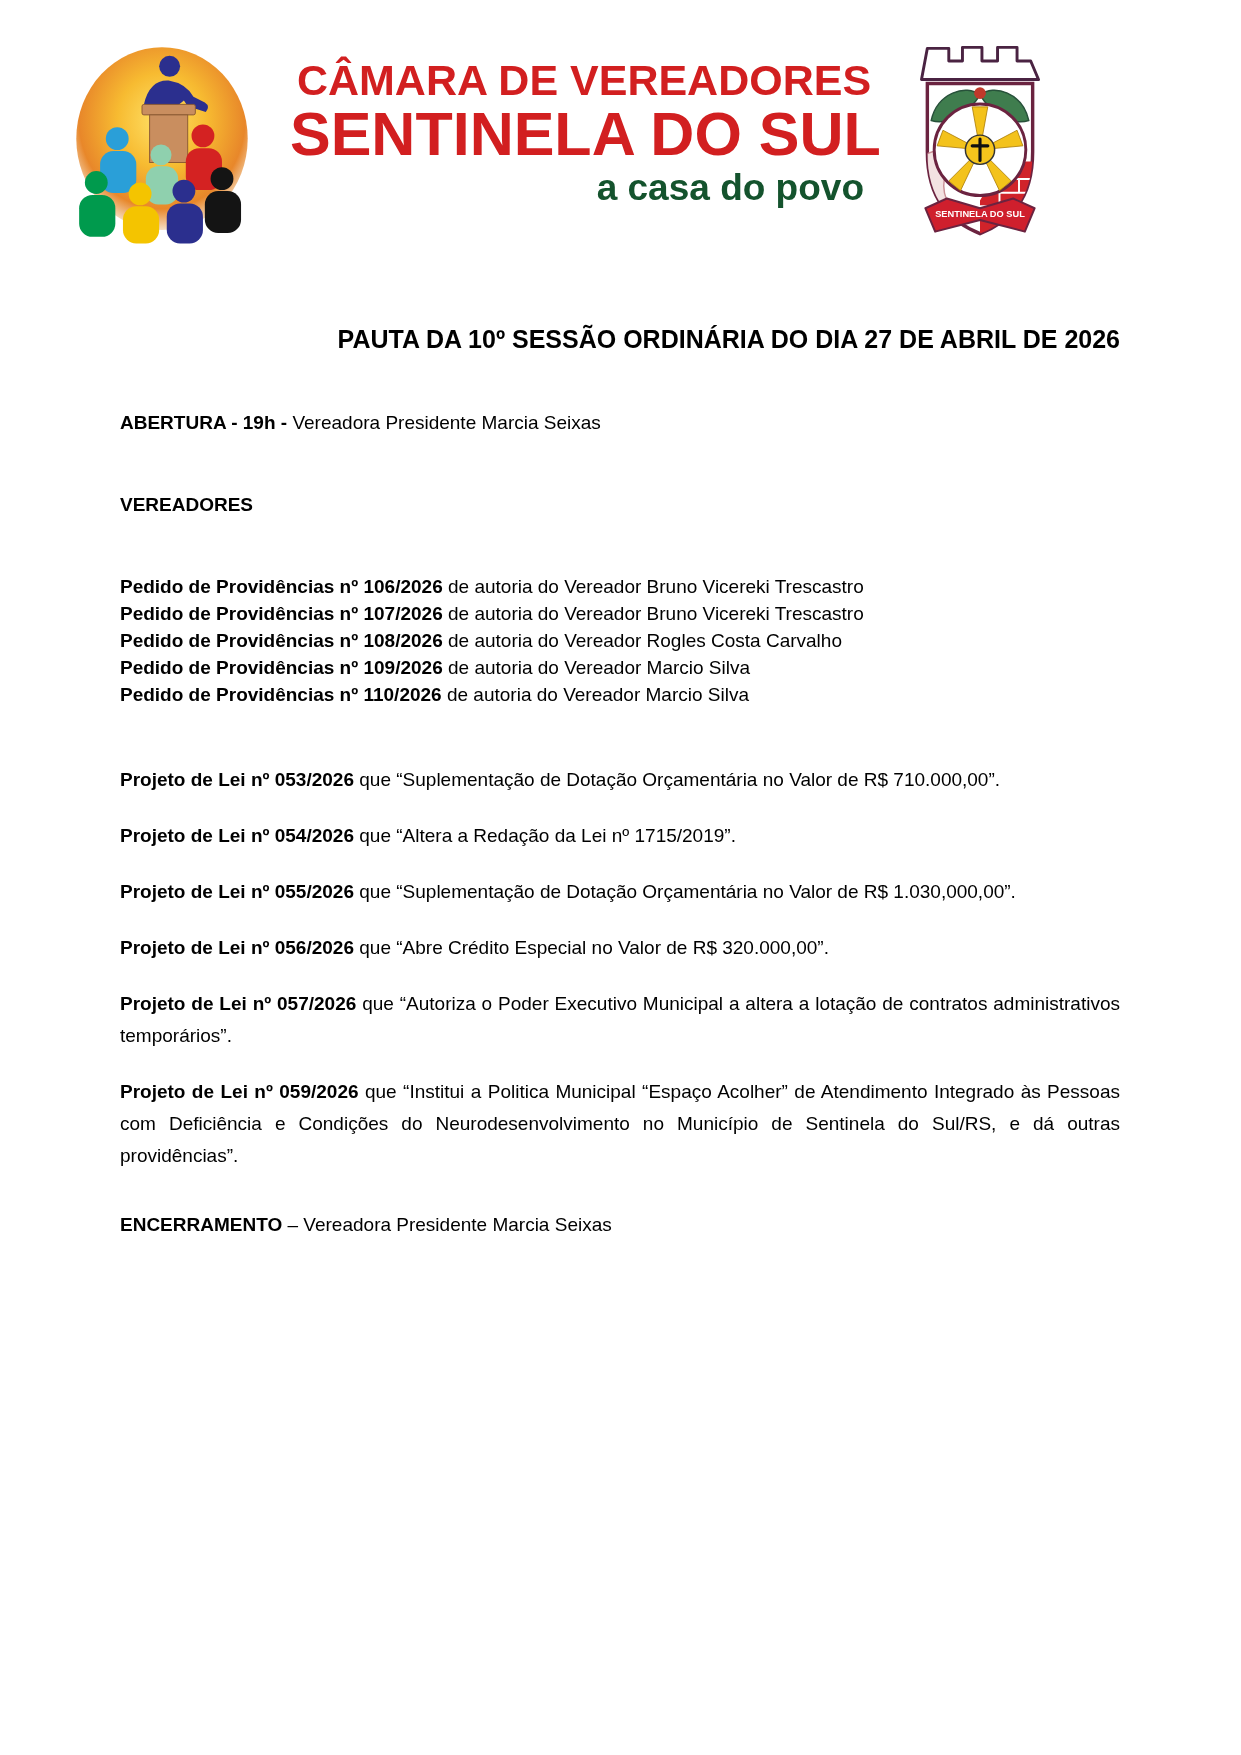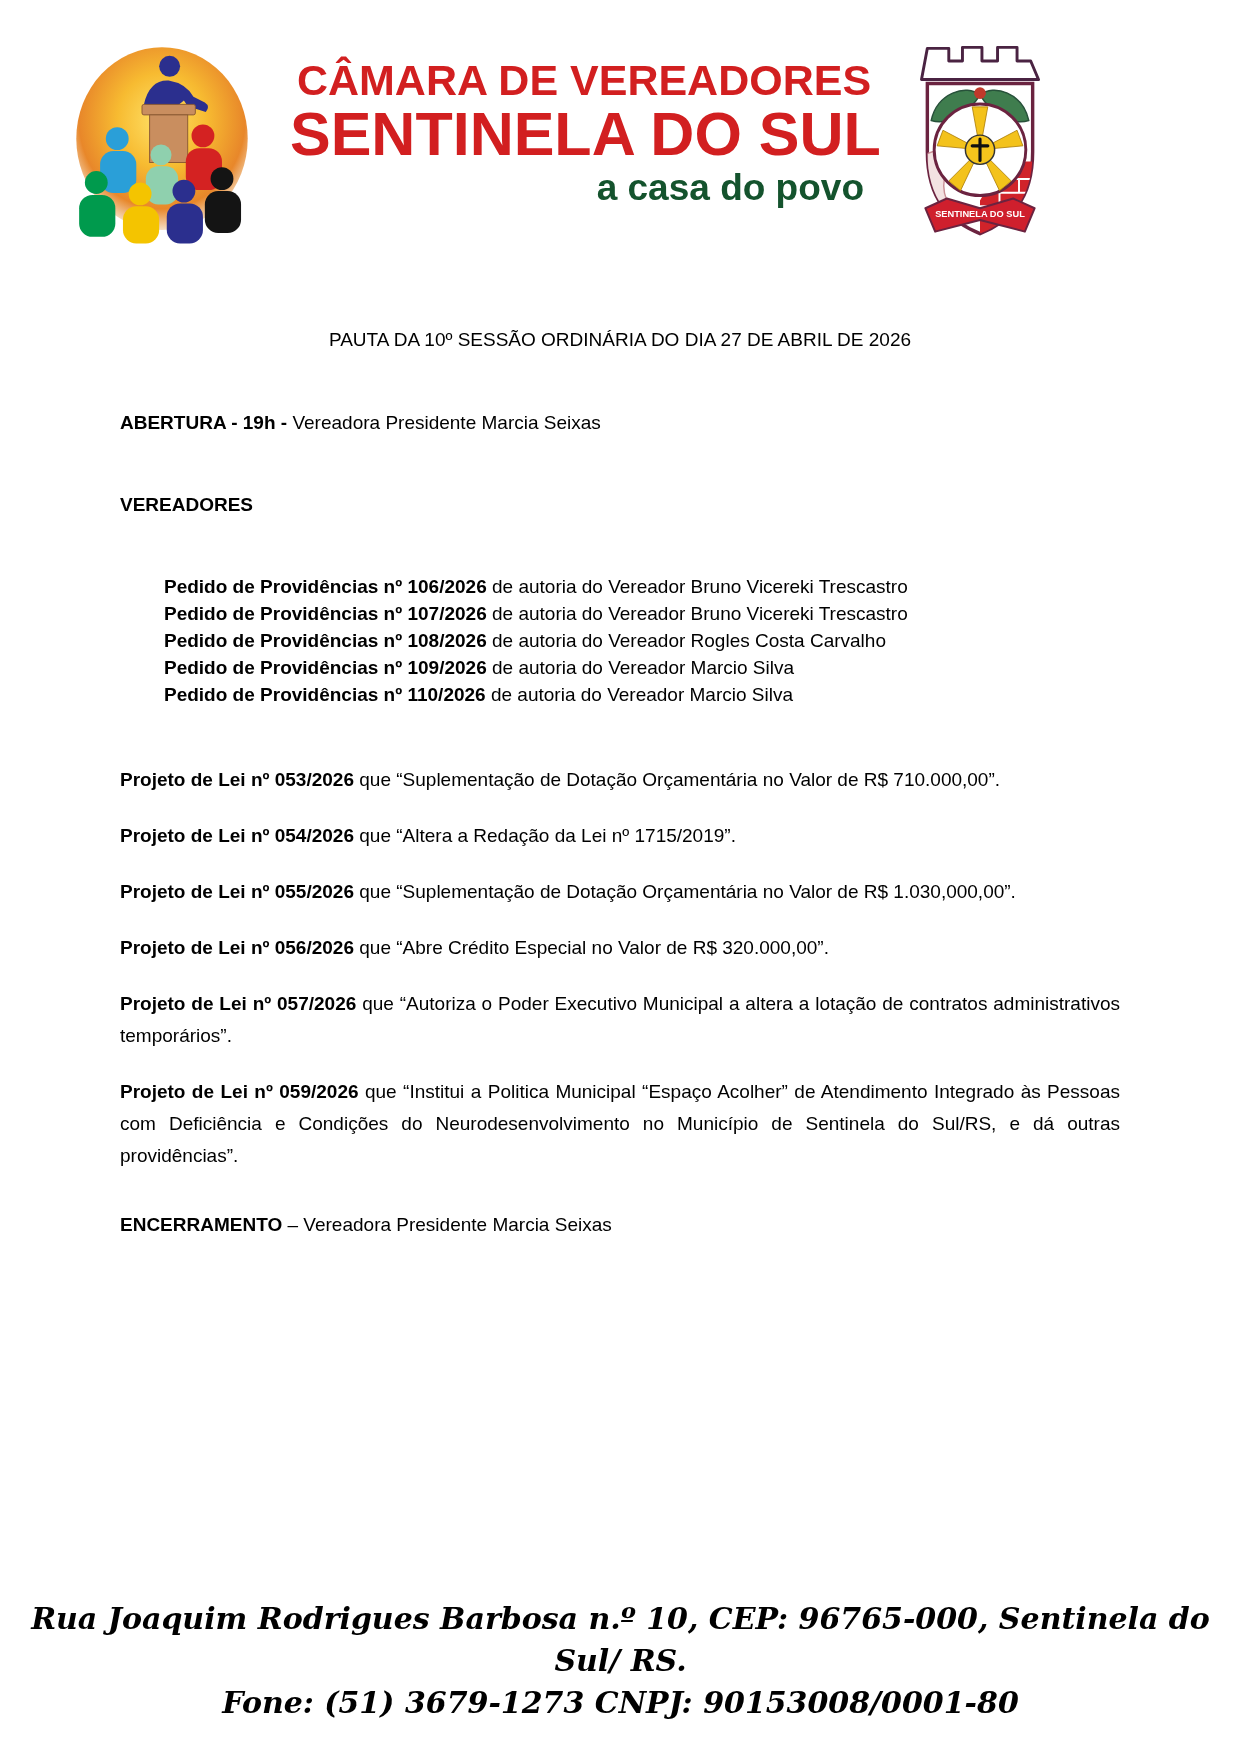--- a/index.html
+++ b/index.html
@@ -27,26 +27,26 @@
     text-align:right;padding-right:14px;margin-top:2px;white-space:nowrap;
   }
   .crest{position:absolute;left:902px;top:36px;width:156px;height:208px;}
 
   
   .content{
     position:absolute;left:120px;top:326px;width:1000px;
     font-size:19px;line-height:27px;
   }
   .doc-title{
-    text-align:center;font-weight:normal;font-size:19px;
+    text-align:right;font-weight:bold;font-size:25px;
     margin:0 0 56px 0;
   }
   .line-block{margin:0 0 55px 0;}
   .pedidos{margin:0 0 56px 0;}
-  .pedido{line-height:27px;margin-left:44px;}
+  .pedido{line-height:27px;}
   .projeto{line-height:32px;margin:0 0 24px 0;}
   .projeto.justify{text-align:justify;}
   .encerramento{margin-top:39px;}
   b{font-weight:bold;}
 
   
   .footer{
     position:absolute;left:0;top:1598px;width:1241px;
     text-align:center;
     font-family:"DejaVu Serif","Liberation Serif",serif;
@@ -175,18 +175,14 @@
       <div class="projeto"><b>Projeto de Lei nº 055/2026</b> <span>que “Suplementação de Dotação Orçamentária no Valor de R$ 1.030,000,00”.</span></div>
       <div class="projeto"><b>Projeto de Lei nº 056/2026</b> <span>que “Abre Crédito Especial no Valor de R$ 320.000,00”.</span></div>
       <div class="projeto justify"><b>Projeto de Lei nº 057/2026</b> <span>que “Autoriza o Poder Executivo Municipal a altera a lotação de contratos administrativos temporários”.</span></div>
       <div class="projeto justify"><b>Projeto de Lei nº 059/2026</b> <span>que “Institui a Politica Municipal “Espaço Acolher” de Atendimento Integrado às Pessoas com Deficiência e Condições do Neurodesenvolvimento no Município de Sentinela do Sul/RS, e dá outras providências”.</span></div>
     </div>
 
     <div class="encerramento"><b>ENCERRAMENTO</b> <span>– Vereadora Presidente Marcia Seixas</span></div>
 
   </div>
 
-  <div class="footer">
-    <div>Rua Joaquim Rodrigues Barbosa n.º 10, CEP: 96765-000,  Sentinela do Sul/ RS.</div>
-    <div>Fone: (51) 3679-1273 CNPJ: 90153008/0001-80</div>
-  </div>
 
 </div>
 
 </body></html>

